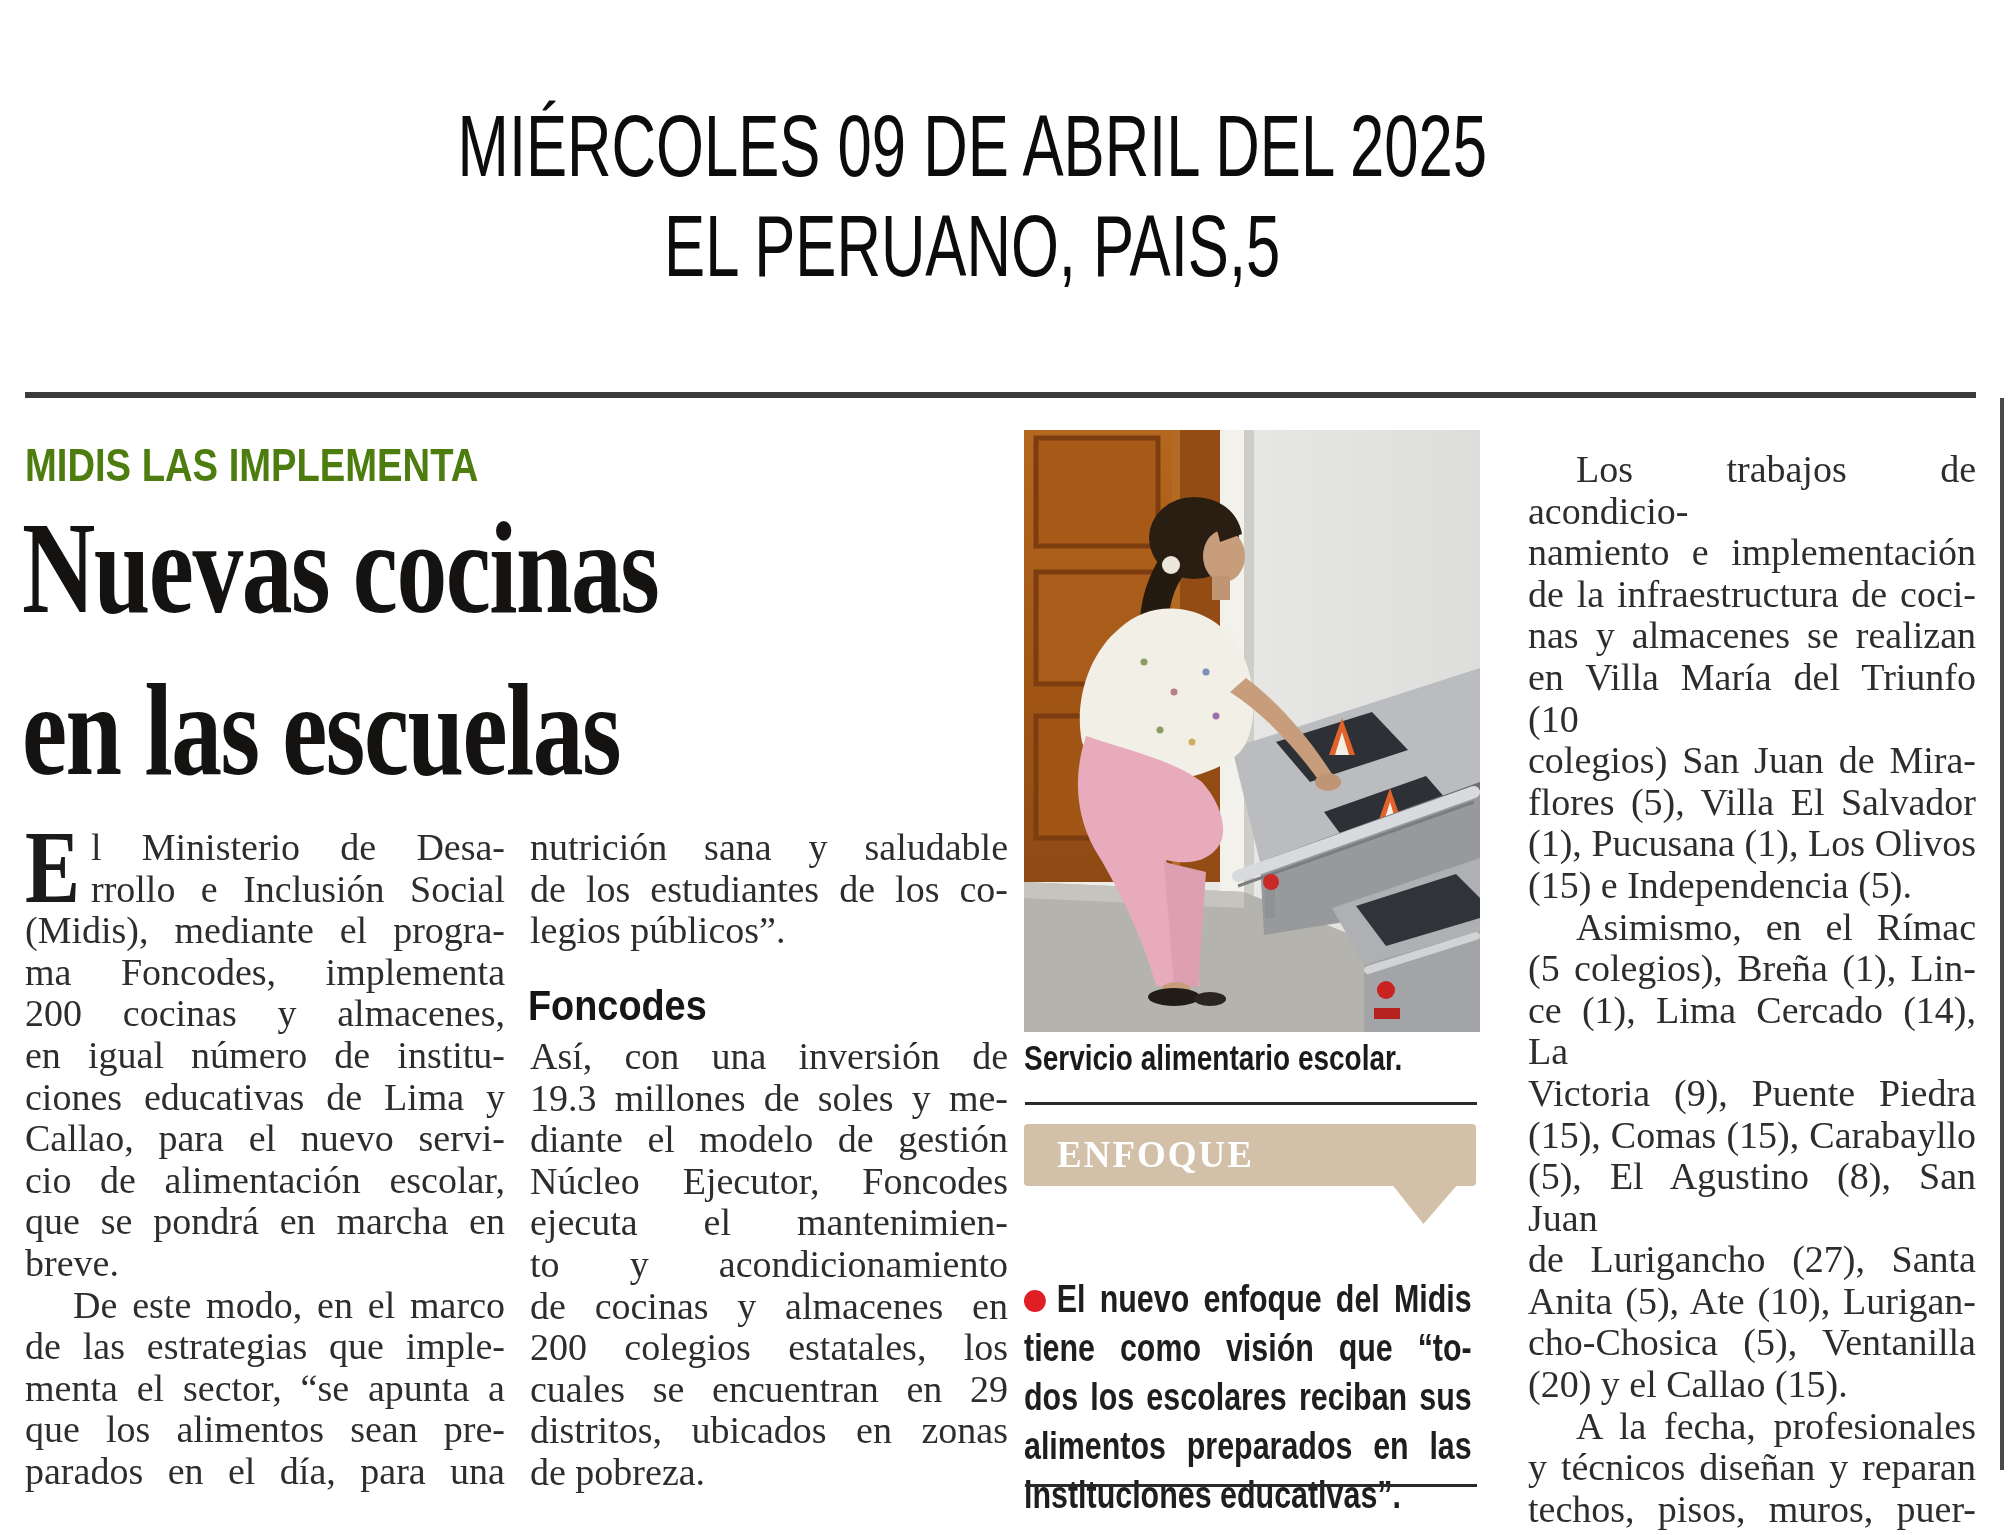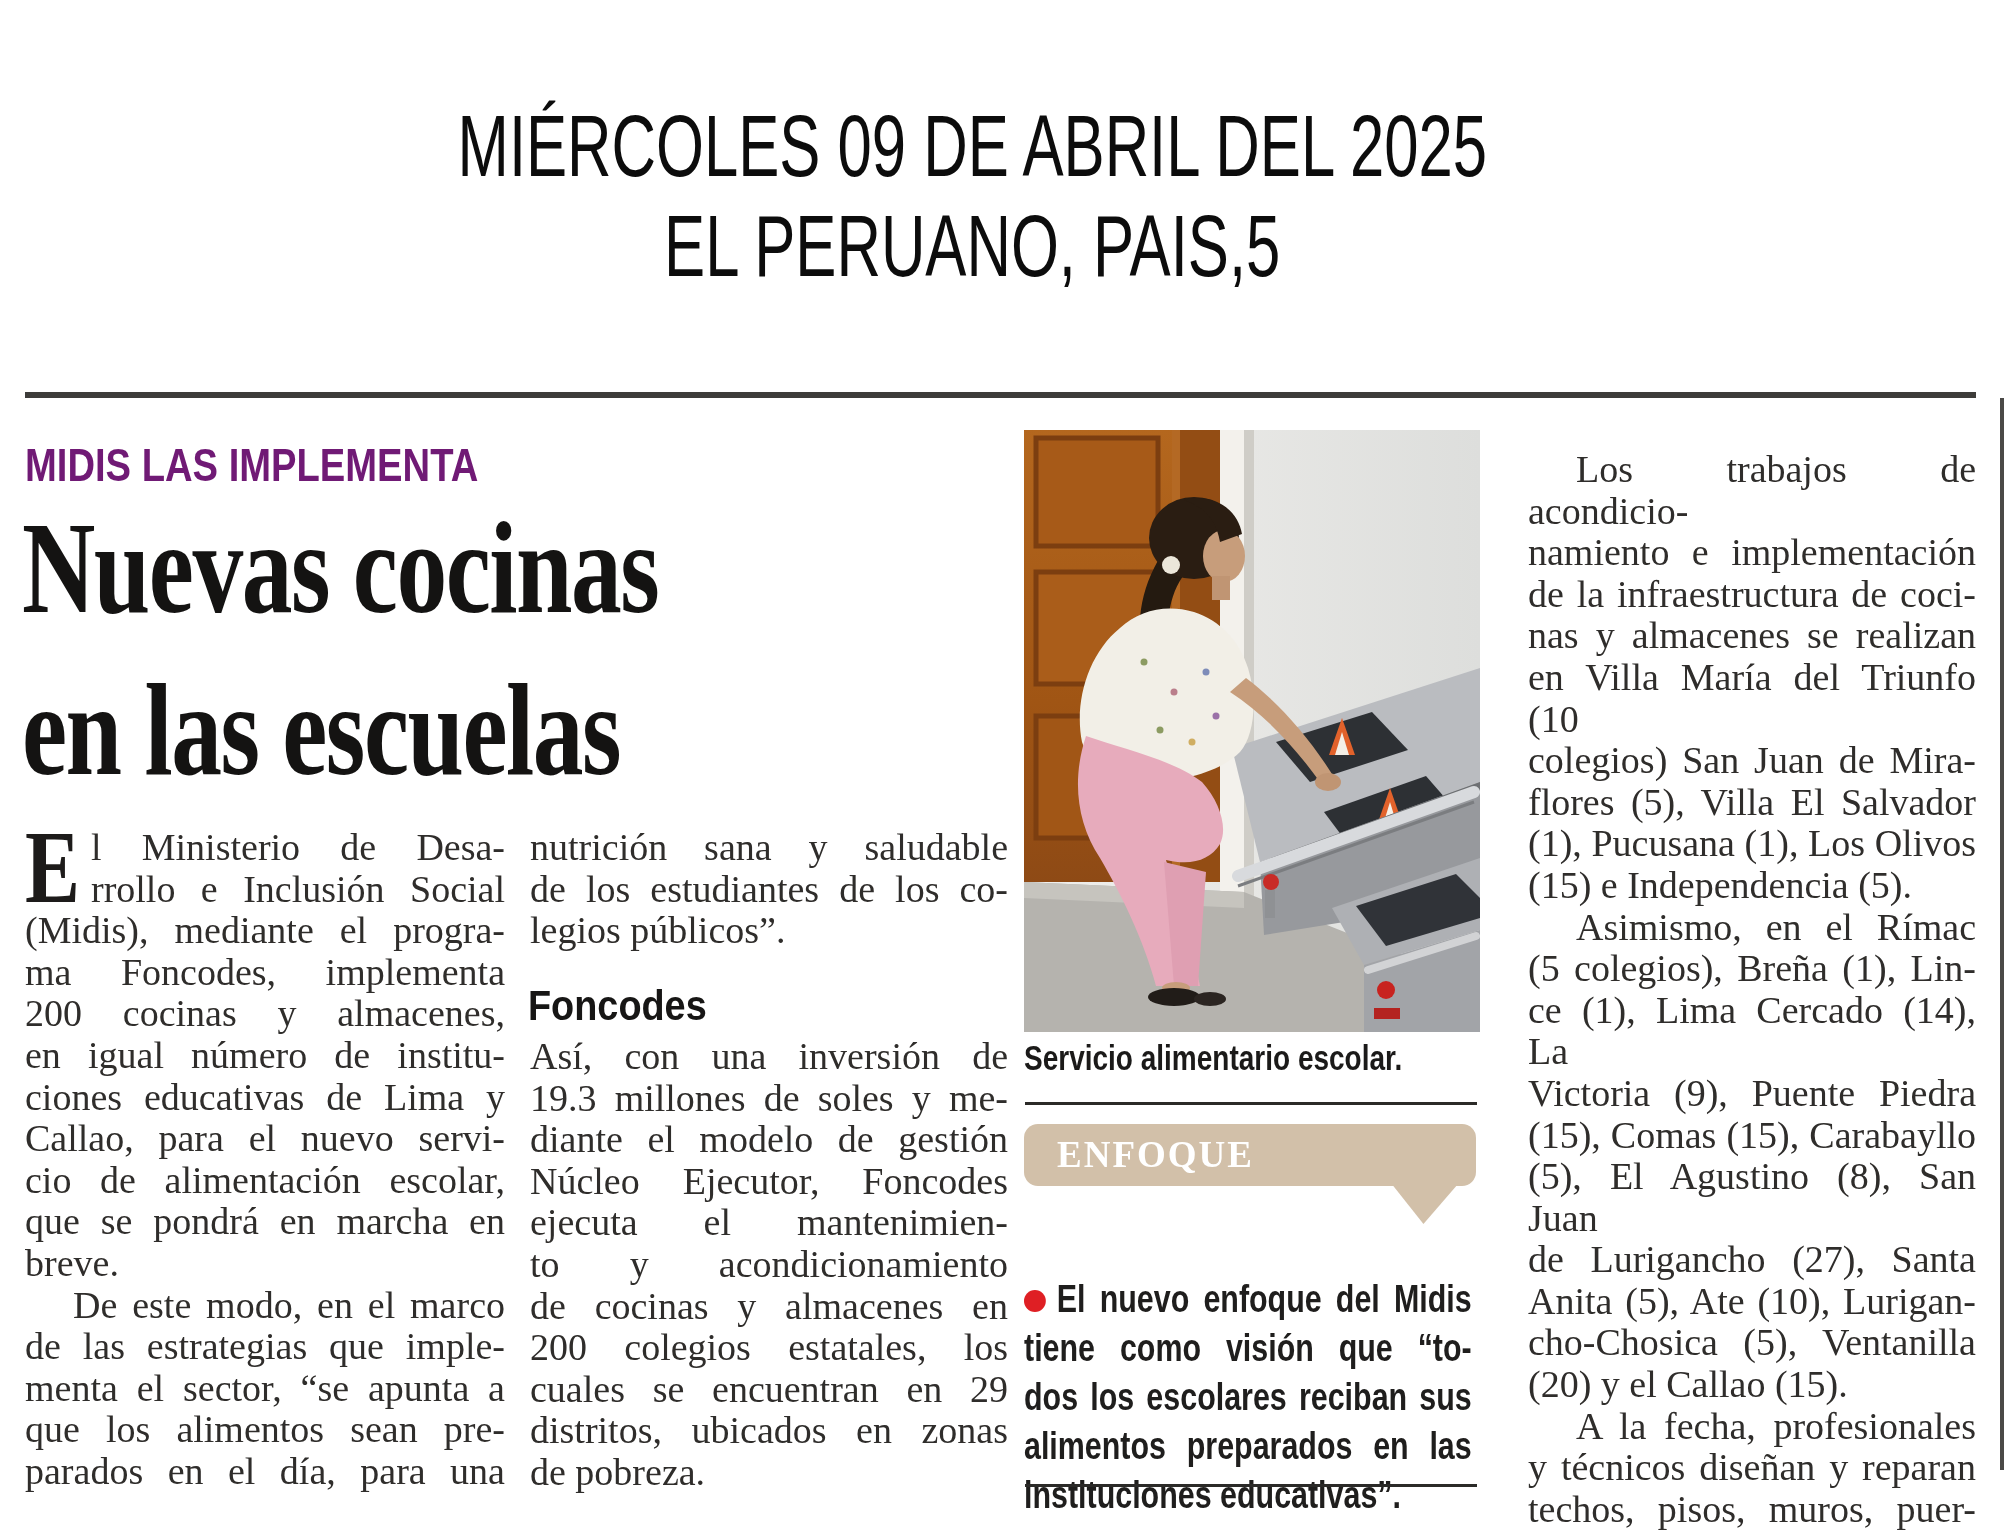--- a/index.html
+++ b/index.html
@@ -12,21 +12,21 @@
   .hline{font-family:"Liberation Sans", sans-serif;font-size:88px;line-height:100px;white-space:nowrap;}
   .hline > span{display:inline-block;transform:scaleX(.70);transform-origin:center;}
 
   
   .rule-top{left:25px;top:392px;width:1951px;height:6px;background:#3d3c3a;}
   .vrule-right{left:2000px;top:398px;width:4px;height:1072px;background:#4a4947;}
   .thin-rule{height:3px;background:#2b2a28;}
 
   
   .kicker{left:25px;top:438px;font-family:"Liberation Sans", sans-serif;font-weight:bold;
-          font-size:46px;color:#701a75;white-space:nowrap;}
+          font-size:46px;color:#4d7c0f;white-space:nowrap;}
   .kicker > span{display:inline-block;transform:scaleX(.83);transform-origin:left;}
   .hl{left:22px;font-weight:bold;font-size:132px;line-height:140px;color:#141312;
       letter-spacing:-2px;white-space:nowrap;}
   .hl > span{display:inline-block;transform:scaleX(.77);transform-origin:left;}
   .hl1{top:498px;} .hl2{top:636px;margin-top:24px;}
 
   
   .textcol{font-size:38px;line-height:41.6px;color:#2f2d2b;}
   .ln{text-align:justify;text-align-last:justify;}
   .ln.pl{text-align-last:left;}
@@ -44,21 +44,21 @@
 
   
   .photo{left:1024px;top:430px;width:456px;height:602px;}
   .caption{left:1024px;top:1038px;font-family:"Liberation Sans", sans-serif;font-weight:bold;
            font-size:35px;color:#1b1a19;white-space:nowrap;text-align:right;}
   .caption > span{display:inline-block;transform:scaleX(.80);transform-origin:left;}
   .rule-cap{left:1025px;top:1102px;width:452px;}
   .rule-bot{left:1025px;top:1484px;width:452px;}
 
   
-  .enfoque-box{left:1024px;top:1124px;width:452px;height:62px;border-radius:14px;}
+  .enfoque-box{left:1024px;top:1124px;width:452px;height:62px;border-radius:4px;}
   .enfoque-label{font-family:"Liberation Serif", serif;font-weight:bold;font-size:37px;
                  letter-spacing:2px;color:#ffffff;line-height:62px;padding-left:33px;}
   .enfoque-tail{left:1386px;top:1184px;width:72px;height:40px;
                 clip-path:polygon(8% 0,100% 0,52% 100%);}
   .enfoque-text{left:1024px;top:1240px;width:574px;margin-top:34px;}
   .enfoque-text .inner{transform:scaleX(.78);transform-origin:left;
       font-family:"Liberation Sans", sans-serif;font-weight:bold;font-size:39px;
       line-height:49px;color:#1f1e1d;}
   .dot{display:inline-block;width:28px;height:22px;border-radius:50%;margin-right:14px;}
 </style>

